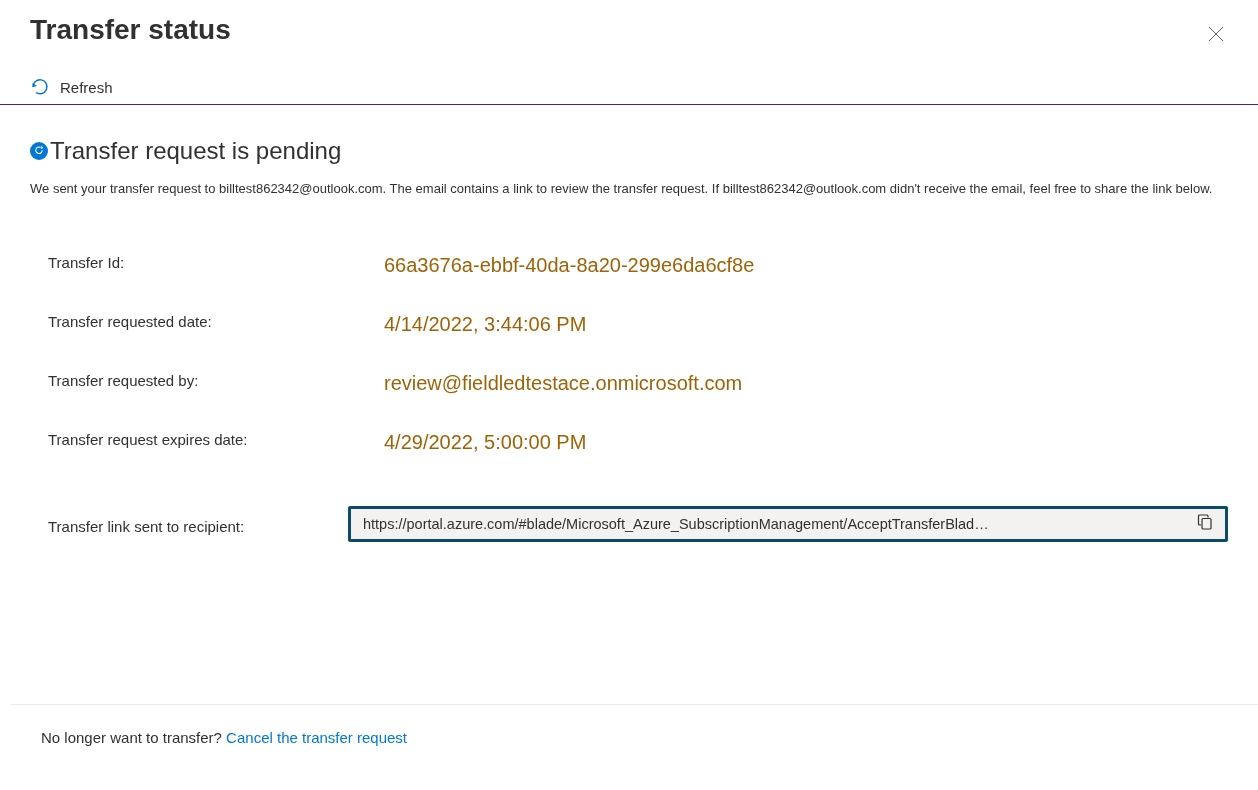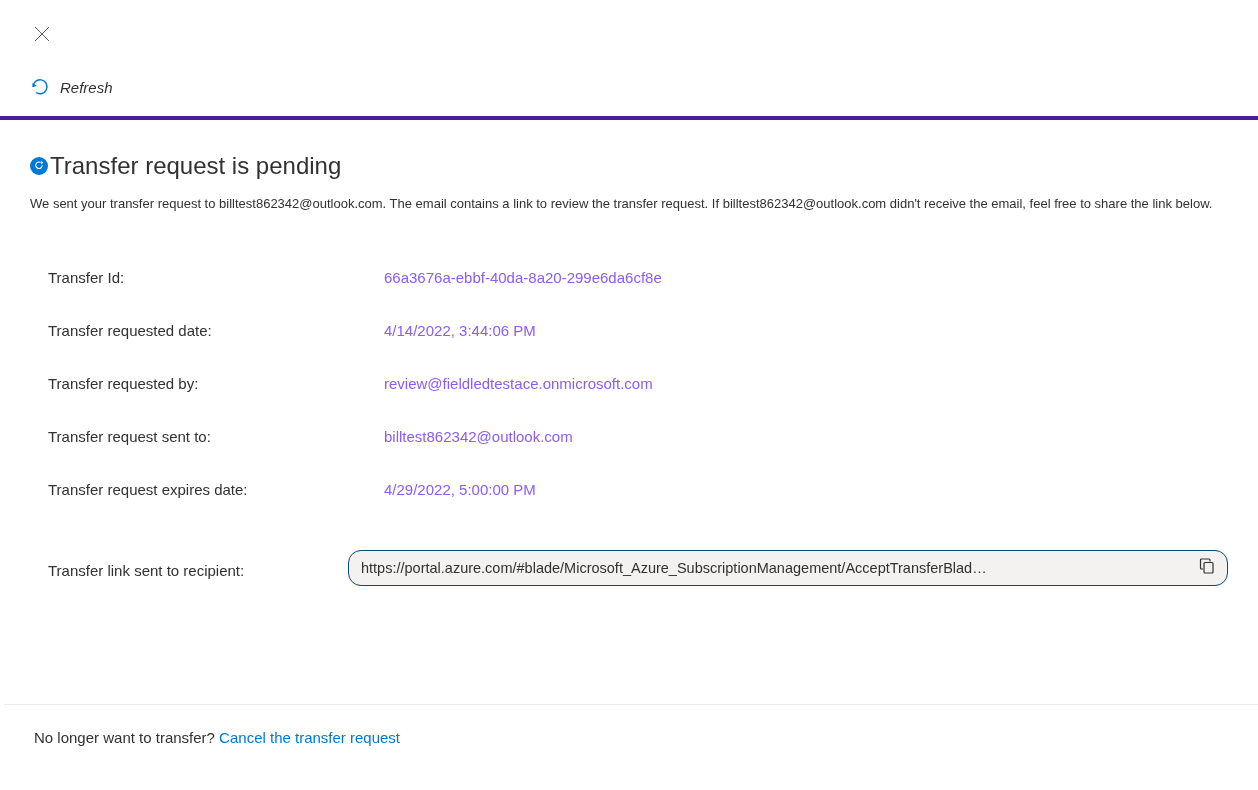--- a/index.html
+++ b/index.html
@@ -32,23 +32,22 @@
       padding: 4px;
       margin-top: 8px;
     }
     .close-btn svg {
       width: 16px;
       height: 16px;
       stroke: #605e5c;
       stroke-width: 1;
     }
     .toolbar {
-      padding: 6px 30px 16px 30px;
-      border-bottom: 4px solid #4c1d95;
-      font-style: italic;
+      padding: 6px 30px 4px 30px;
+      border-bottom: 1px solid #4c1d95;
     }
     .refresh-btn {
       display: inline-flex;
       align-items: center;
       gap: 10px;
       cursor: pointer;
       font-size: 15px;
       color: #323130;
     }
     .refresh-icon {
@@ -100,37 +99,37 @@
       padding: 18px 0;
       gap: 36px;
     }
     .detail-label {
       width: 300px;
       font-size: 15px;
       color: #323130;
       flex-shrink: 0;
     }
     .detail-value {
-      font-size: 15px;
-      color: #8b5cf6;
+      font-size: 20px;
+      color: #a16207;
     }
     .link-row {
       display: flex;
       align-items: center;
       padding: 34px 0 18px 0;
       justify-content: flex-end;
     }
     .link-row .detail-label {
       padding-top: 6px;
     }
     .link-input-wrap {
       display: flex;
       align-items: center;
-      border: 1px solid #0c4a6e;
-      border-radius: 13px;
+      border: 3px solid #0c4a6e;
+      border-radius: 2px;
       background: #f3f2f1;
       width: 896px;
       height: 36px;
       padding: 0 10px 0 12px;
     }
     .link-input {
       border: none;
       background: transparent;
       font-size: 14.5px;
       color: #323130;
@@ -149,38 +148,39 @@
     .copy-btn svg {
       width: 16px;
       height: 16px;
       fill: none;
       stroke: #323130;
       stroke-width: 1.2;
     }
     .footer {
       position: absolute;
       bottom: 20px;
-      left: 4px;
+      left: 11px;
       right: 0;
       border-top: 1px solid #edebe9;
       padding: 24px 30px;
       font-size: 15px;
     }
     .footer-text {
       color: #323130;
     }
     .cancel-link {
       color: #0078d4;
       cursor: pointer;
     }
   </style>
 </head>
 <body>
 
 <div class="header">
+  <h1 class="page-title">Transfer status</h1>
   <div class="close-btn">
     <svg viewBox="0 0 16 16">
       <line x1="1" y1="1" x2="15" y2="15"></line>
       <line x1="15" y1="1" x2="1" y2="15"></line>
     </svg>
   </div>
 </div>
 
 <div class="toolbar">
   <div class="refresh-btn">
@@ -209,24 +209,20 @@
       <div class="detail-label">Transfer Id:</div>
       <div class="detail-value">66a3676a-ebbf-40da-8a20-299e6da6cf8e</div>
     </div>
     <div class="detail-row">
       <div class="detail-label">Transfer requested date:</div>
       <div class="detail-value">4/14/2022, 3:44:06 PM</div>
     </div>
     <div class="detail-row">
       <div class="detail-label">Transfer requested by:</div>
       <div class="detail-value">review@fieldledtestace.onmicrosoft.com</div>
-    </div>
-    <div class="detail-row">
-      <div class="detail-label">Transfer request sent to:</div>
-      <div class="detail-value">billtest862342@outlook.com</div>
     </div>
     <div class="detail-row">
       <div class="detail-label">Transfer request expires date:</div>
       <div class="detail-value">4/29/2022, 5:00:00 PM</div>
     </div>
     <div class="link-row">
       <div class="detail-label">Transfer link sent to recipient:</div>
       <div class="link-input-wrap">
         <input class="link-input" type="text" readonly="" value="https://portal.azure.com/#blade/Microsoft_Azure_SubscriptionManagement/AcceptTransferBlad…" style="">
         <div class="copy-btn">

